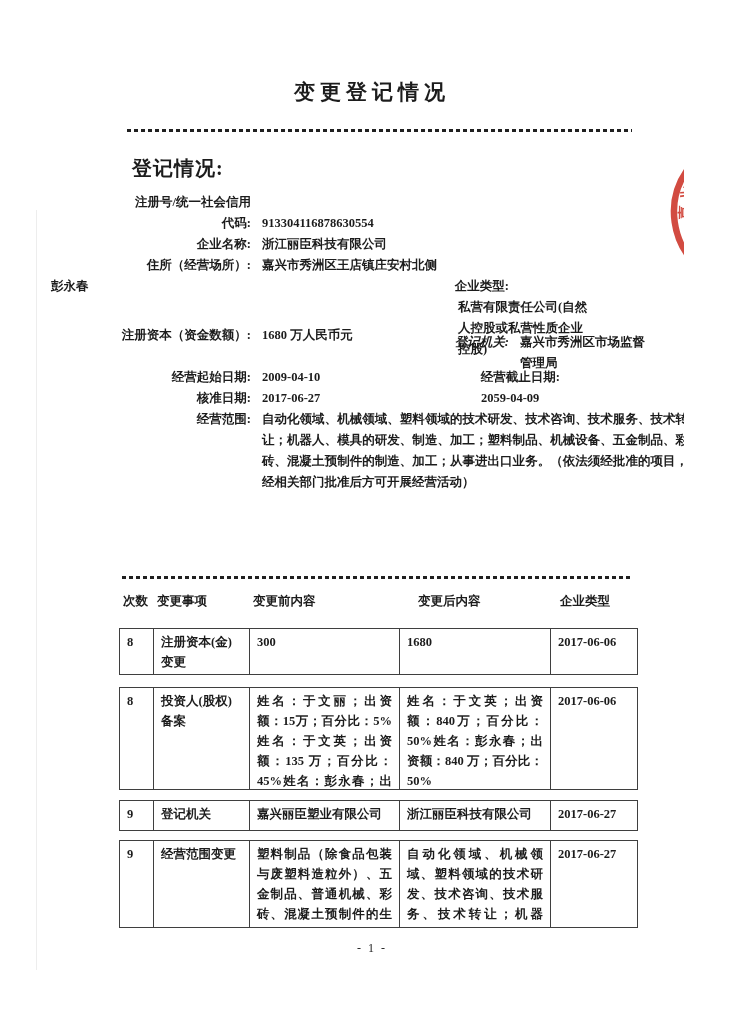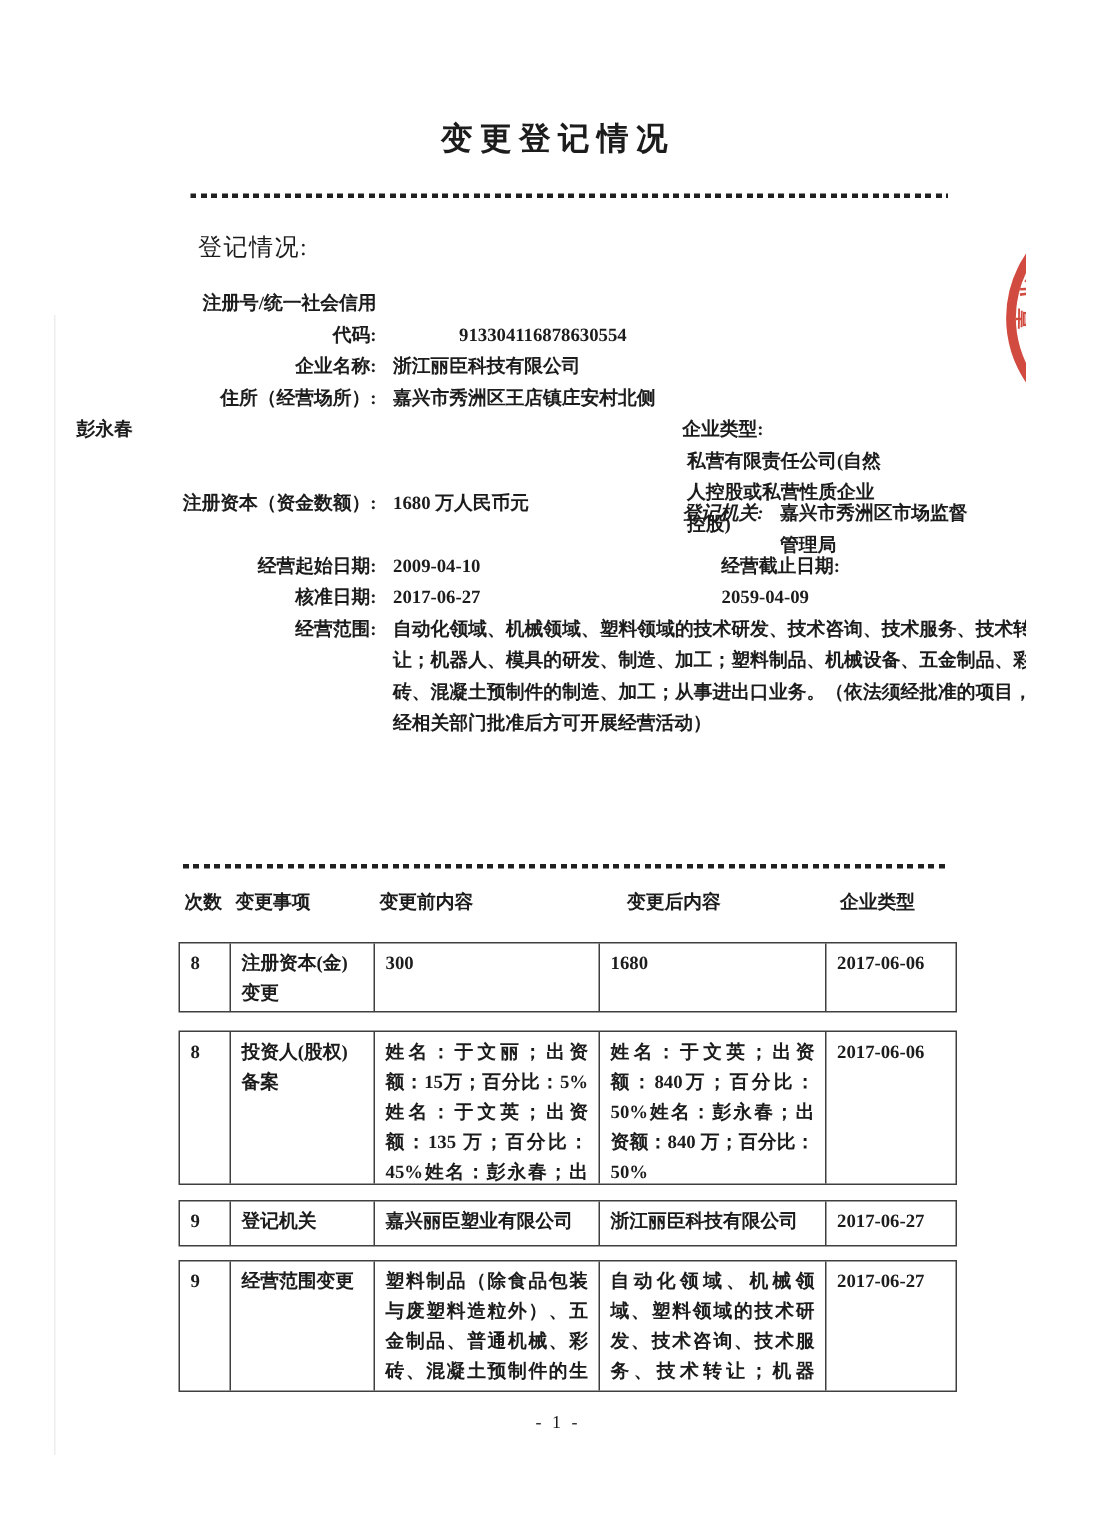--- a/index.html
+++ b/index.html
@@ -17,21 +17,21 @@
     text-align:center;font-size:21px;letter-spacing:5px;font-weight:bold;
   }
   .dashes{
     position:absolute;height:3px;
     background:repeating-linear-gradient(90deg,#202020 0 4px,transparent 4px 7px);
   }
   .dash1{left:127px;top:129px;width:505px;}
   .dash2{left:122px;top:576px;width:510px;}
   .section-heading{
     position:absolute;left:132px;top:155px;
-    font-size:16px;font-weight:normal;letter-spacing:1px;
+    font-size:20px;font-weight:bold;letter-spacing:1px;
   }
   .field{position:absolute;display:flex;font-size:12.5px;line-height:21px;}
   .field .lbl{text-align:right;flex:none;}
   .field .val{margin-left:11px;text-align:left;}
   .lfield{left:40px;}
   .lfield .lbl{width:211px;}
   .scope .val{width:426px;text-align:justify;}
   .wrapval{width:137px;text-align:justify;}
   .micro-line{position:absolute;left:36px;top:210px;width:1px;height:760px;background:#ededed;}
 
@@ -67,21 +67,21 @@
 
   <div class="doc-title">变更登记情况</div>
 
   <div class="dashes dash1"></div>
 
   <div class="section-heading">登记情况:</div>
 
   <div class="field lfield" style="top:192px;">
     <span class="lbl">注册号/统一社会信用</span>
   </div>
-  <div class="field lfield" style="top:213px;gap:44px;">
+  <div class="field lfield" style="top:213px;">
     <span class="lbl">代码:</span>
     <span class="val">913304116878630554</span>
   </div>
   <div class="field lfield" style="top:234px;">
     <span class="lbl">企业名称:</span>
     <span class="val">浙江丽臣科技有限公司</span>
   </div>
   <div class="field lfield" style="top:255px;">
     <span class="lbl">住所（经营场所）:</span>
     <span class="val">嘉兴市秀洲区王店镇庄安村北侧</span>

